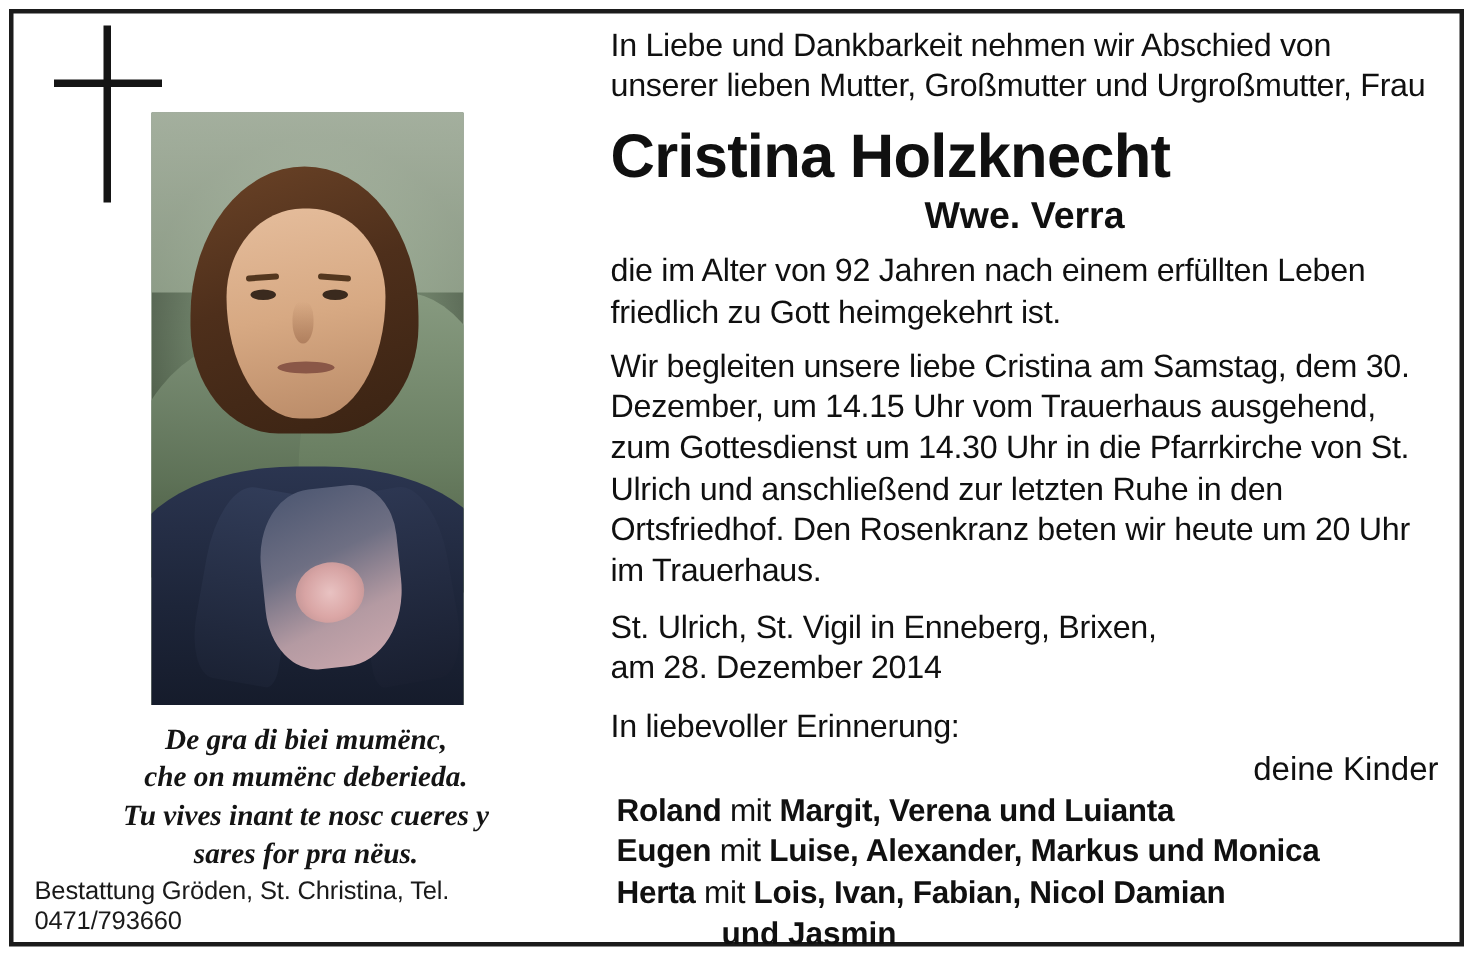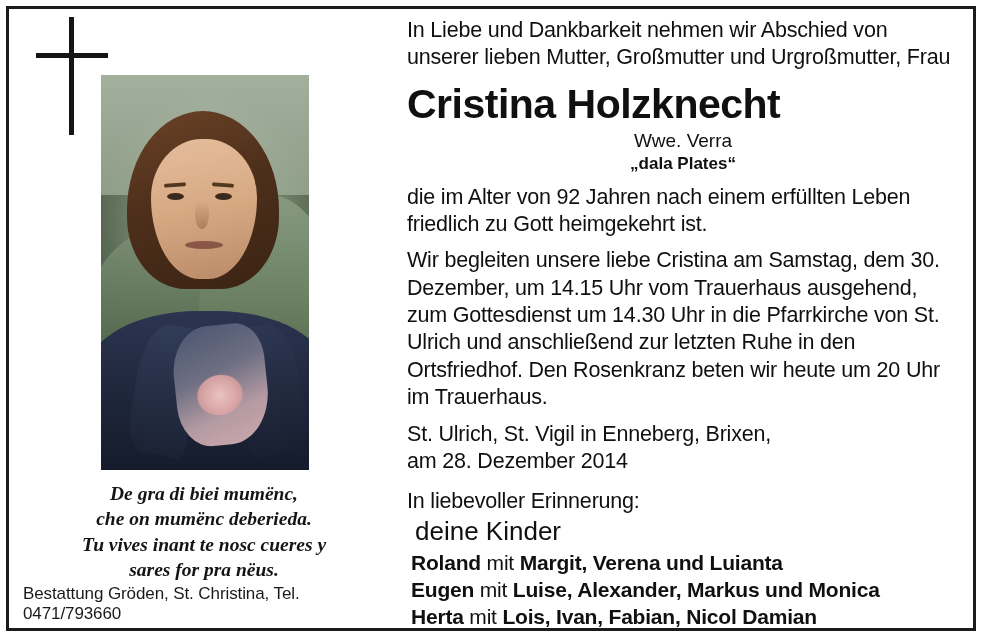--- a/index.html
+++ b/index.html
@@ -249,22 +249,22 @@
   .name {
     text-align: left;
     font-weight: bold;
     font-size: 41px;
     line-height: 1.12;
     margin-top: 10px;
     letter-spacing: -0.5px;
   }
   .subname {
     text-align: center;
-    font-weight: normal;
-    font-size: 19px;
+    font-weight: bold;
+    font-size: 25px;
     line-height: 1.15;
     margin-top: 2px;
   }
   .nickname {
     text-align: center;
     font-weight: bold;
     font-size: 17px;
     line-height: 1.2;
     margin-top: 3px;
   }
@@ -280,23 +280,24 @@
     margin-top: 10px;
     letter-spacing: -0.2px;
   }
   .memory {
     font-size: 21.5px;
     line-height: 1.27;
     margin-top: 12px;
     letter-spacing: -0.2px;
   }
   .children-head {
-    font-size: 26px;
+    font-size: 22px;
     line-height: 1.3;
     padding-left: 8px;
+    text-align: right;
   }
   .family-line {
     font-size: 21px;
     line-height: 1.30;
     padding-left: 4px;
     letter-spacing: -0.2px;
   }
   .family-line b { font-weight: bold; }
   .family-last {
     font-size: 21px;
@@ -348,21 +349,20 @@
         </div>
 
         <div class="credit">Bestattung Gröden, St. Christina, Tel. 0471/793660</div>
       </div>
 
       <div class="right-col">
         <div class="lead">In Liebe und Dankbarkeit nehmen wir Abschied von unserer lieben Mutter, Großmutter und Urgroßmutter, Frau</div>
 
         <div class="name">Cristina Holzknecht</div>
         <div class="subname">Wwe. Verra</div>
-        <div class="nickname">„dala Plates“</div>
 
         <div class="para">die im Alter von 92 Jahren nach einem erfüllten Leben friedlich zu Gott heimgekehrt ist.</div>
         <div class="para">Wir begleiten unsere liebe Cristina am Samstag, dem 30. Dezember, um 14.15 Uhr vom Trauerhaus ausgehend, zum Gottesdienst um 14.30 Uhr in die Pfarrkirche von St. Ulrich und anschließend zur letzten Ruhe in den Ortsfriedhof. Den Rosenkranz beten wir heute um 20 Uhr im Trauerhaus.</div>
 
         <div class="places">
           <div>St. Ulrich, St. Vigil in Enneberg, Brixen,</div>
           <div>am 28. Dezember 2014</div>
         </div>
 
         <div class="memory">In liebevoller Erinnerung:</div>

